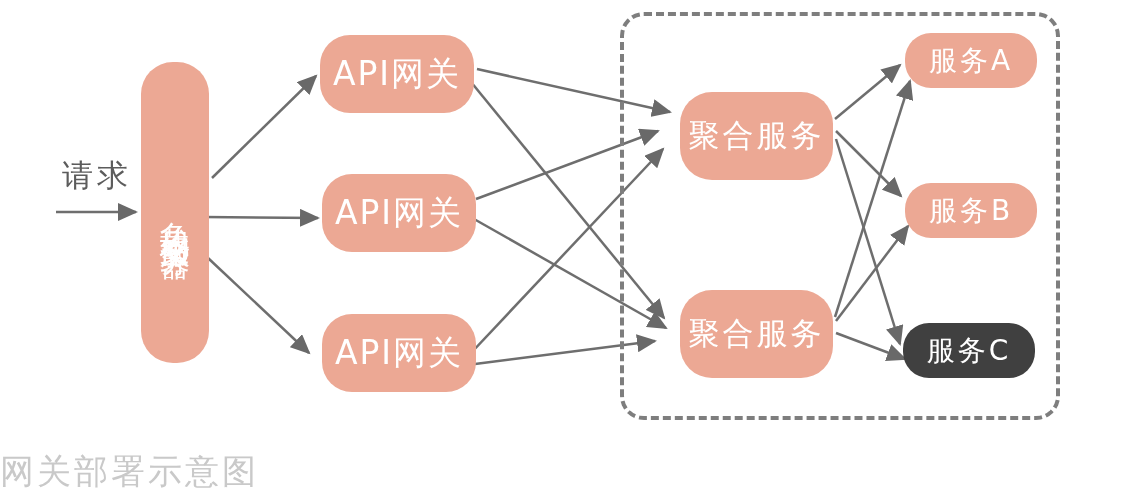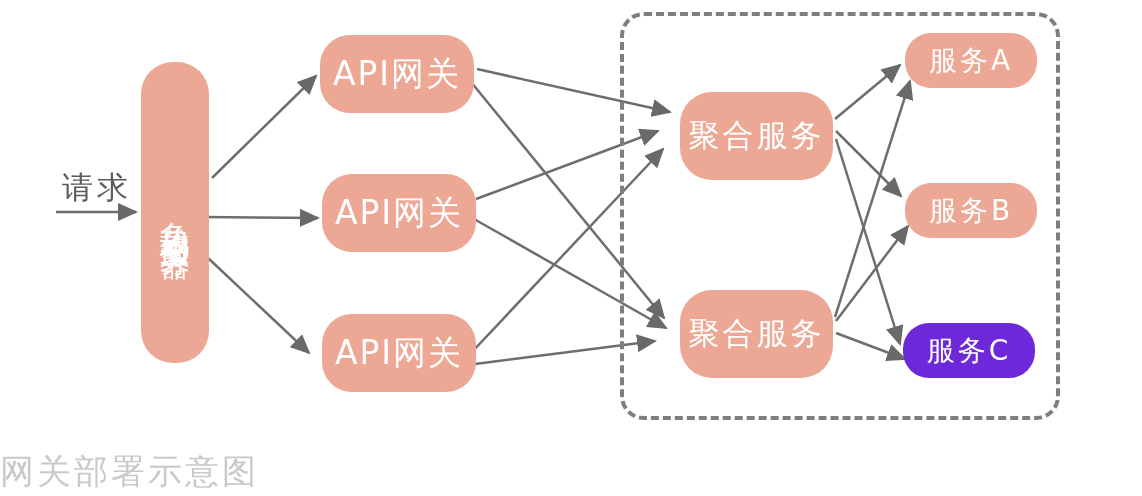--- a/index.html
+++ b/index.html
@@ -115,32 +115,32 @@
         <line x1="475" y1="364" x2="655" y2="341" stroke="#6E6E6E" stroke-width="2.5" marker-end="url(#arrowhead)"></line>
         <line x1="835" y1="119" x2="900" y2="65" stroke="#6E6E6E" stroke-width="2.5" marker-end="url(#arrowhead)"></line>
         <line x1="836" y1="131" x2="901" y2="196" stroke="#6E6E6E" stroke-width="2.5" marker-end="url(#arrowhead)"></line>
         <line x1="836" y1="139" x2="900" y2="344" stroke="#6E6E6E" stroke-width="2.5" marker-end="url(#arrowhead)"></line>
         <line x1="835" y1="317" x2="910" y2="81" stroke="#6E6E6E" stroke-width="2.5" marker-end="url(#arrowhead)"></line>
         <line x1="836" y1="321" x2="908" y2="226" stroke="#6E6E6E" stroke-width="2.5" marker-end="url(#arrowhead)"></line>
         <line x1="836" y1="333" x2="905" y2="359" stroke="#6E6E6E" stroke-width="2.5" marker-end="url(#arrowhead)"></line>
       </g>
   </svg>
 
-  <span class="request-label" style="color: rgb(92, 92, 92); margin-top: 12px;">请求</span>
+  <span class="request-label" style="color: rgb(92, 92, 92);">请求</span>
 
   <div class="dashed-group" style="border-color: rgb(126, 126, 126);"></div>
 
   <div class="node node-lb" style="background: rgb(236, 168, 148); color: rgb(255, 255, 255);">负载均衡服务器</div>
 
   <div class="node node-api node-api-1" style="background: rgb(236, 168, 148); color: rgb(255, 255, 255);">API网关</div>
   <div class="node node-api node-api-2" style="background: rgb(236, 168, 148); color: rgb(255, 255, 255);">API网关</div>
   <div class="node node-api node-api-3" style="background: rgb(236, 168, 148); color: rgb(255, 255, 255);">API网关</div>
 
   <div class="node node-agg node-agg-1" style="background: rgb(236, 168, 148); color: rgb(255, 255, 255);">聚合服务</div>
   <div class="node node-agg node-agg-2" style="background: rgb(236, 168, 148); color: rgb(255, 255, 255);">聚合服务</div>
 
   <div class="node node-svc node-svc-b" style="background: rgb(236, 168, 148); color: rgb(255, 255, 255);">服务B</div>
   <div class="node node-svc node-svc-a" style="background: rgb(236, 168, 148); color: rgb(255, 255, 255);">服务A</div>
-  <div class="node node-svc node-svc-c" style="background: #6d28d9; color: rgb(255, 255, 255);">服务C</div>
+  <div class="node node-svc node-svc-c" style="background: #404040; color: rgb(255, 255, 255);">服务C</div>
 
   <div class="diagram-caption" style="color: rgb(201, 201, 201);">网关部署示意图</div>
 
 </div>
 
 </body></html>

